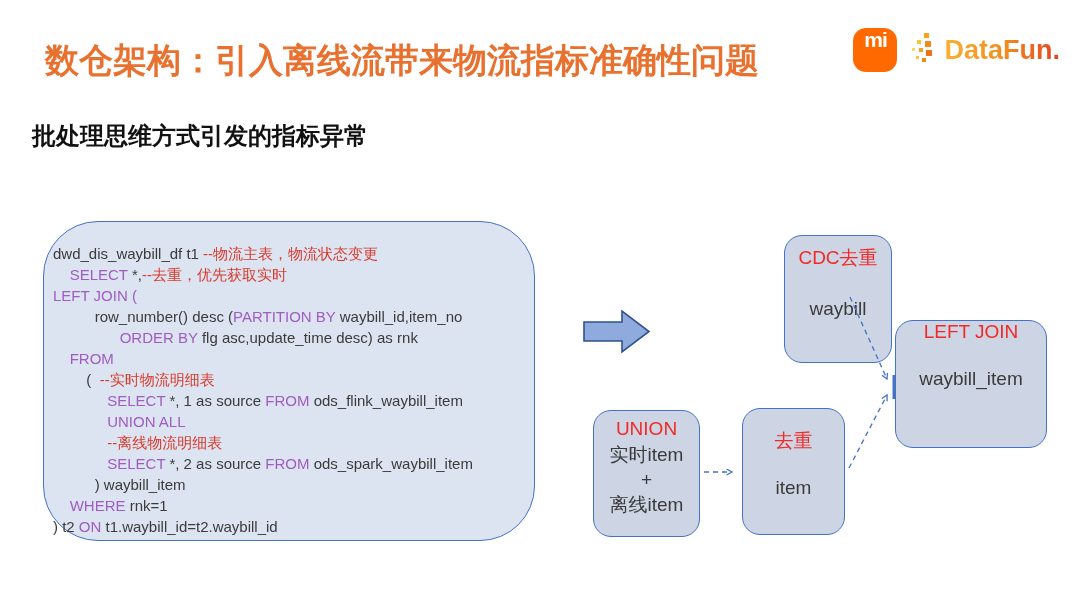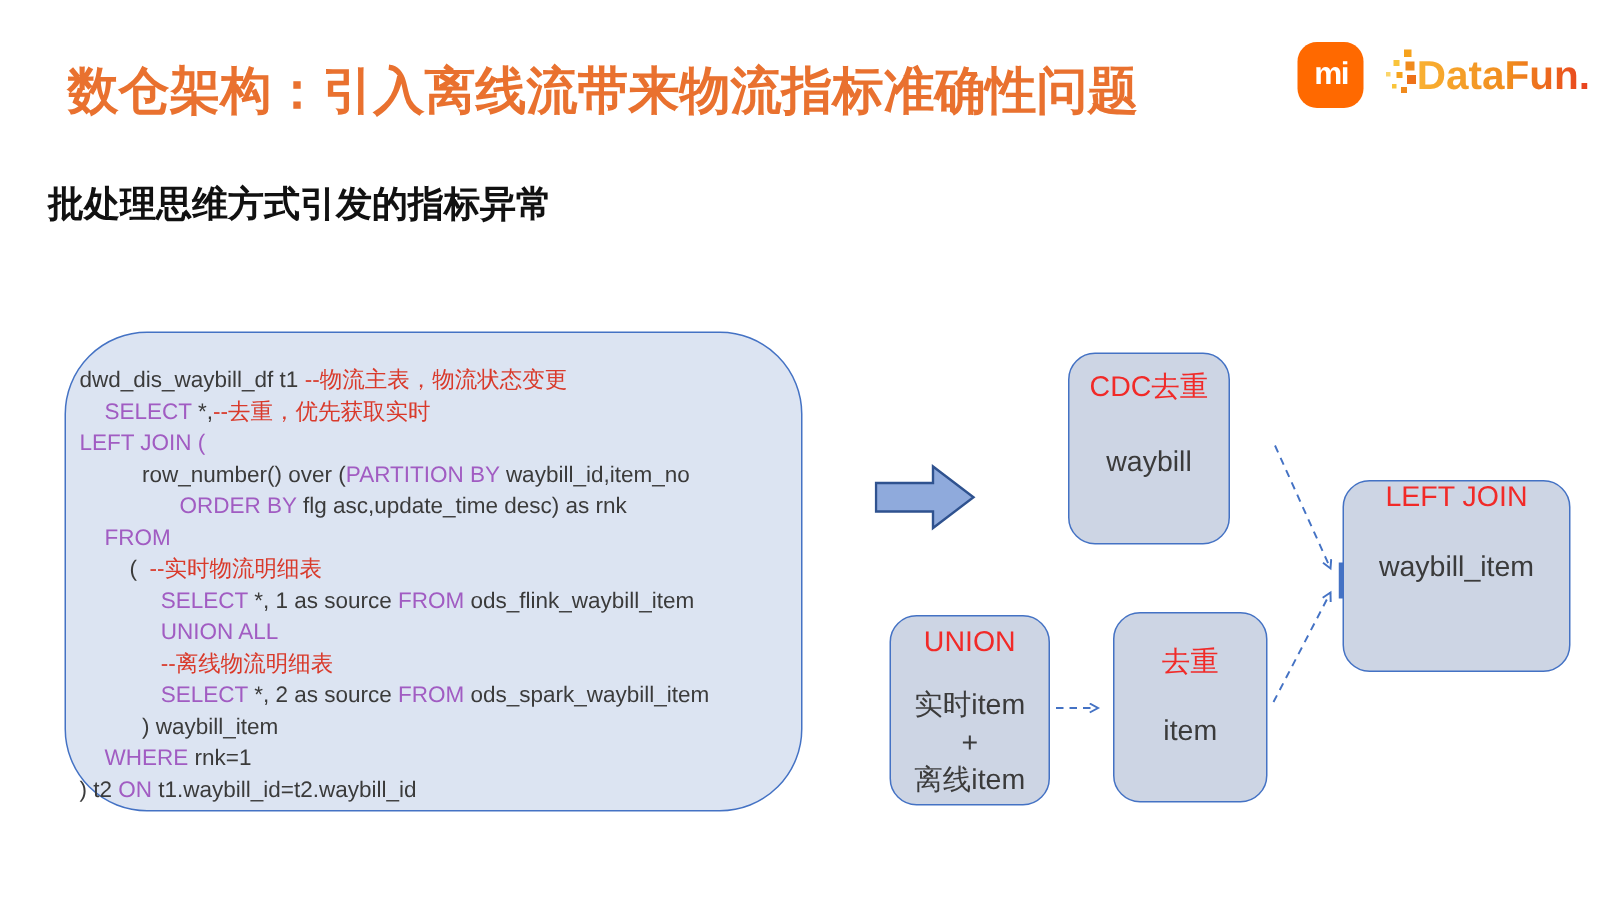--- a/index.html
+++ b/index.html
@@ -21,24 +21,24 @@
     position:relative;width:1080px;height:608px;background:#ffffff;overflow:hidden;
     font-family:"Liberation Sans","DejaVu Sans",sans-serif;margin:0 auto;
   }
   .title{
     position:absolute;left:45px;top:38px;font-size:34px;font-weight:700;
     color:var(--title-orange);white-space:nowrap;letter-spacing:0;
   }
   .logos{position:absolute;right:20px;top:28px;display:flex;align-items:center;gap:15px;}
   .mi-logo{
     width:44px;height:44px;border-radius:13px;background:var(--xiaomi-orange);
-    color:#fff;display:flex;align-items:center;justify-content:center;
+    color:#fff;display:flex;justify-content:center;
     font-weight:700;font-size:21px;letter-spacing:-1px;
   }
-  .datafun{display:flex;align-items:center;gap:0;}
+  .datafun{display:flex;align-items:center;gap:12px;}
   .datafun-dots{margin-top:-4px;}
   .datafun-text{
     font-size:27px;font-weight:800;
     background:linear-gradient(90deg,#F9B233 0%,#F08A1D 55%,#E8401F 100%);
     -webkit-background-clip:text;background-clip:text;color:transparent;
   }
   .subtitle{
     position:absolute;left:0;right:0;top:120px;text-align:left;
     font-size:24px;font-weight:700;color:#111;margin-left:32px;
   }
@@ -52,26 +52,26 @@
   .kw{color:var(--keyword-purple);}
   .cm{color:var(--comment-red);font-family:"Liberation Sans",serif;}
   .block-arrow{position:absolute;left:583px;top:309px;}
   .arrow-poly{fill:var(--arrow-fill);stroke:var(--arrow-border);stroke-width:1.6;}
   .flow-box{
     position:absolute;background:var(--box-fill);border:1.6px solid var(--box-border);
     border-radius:18px;box-sizing:border-box;text-align:center;
   }
   .flow-title{font-size:19px;color:var(--flow-red);font-family:"Liberation Sans",serif;}
   .flow-body{font-size:19px;color:#3B3B3B;font-family:"Liberation Sans",serif;}
-  .box-cdc{left:712px;top:235px;width:108px;height:128px;padding-top:9px;}
+  .box-cdc{left:784px;top:235px;width:108px;height:128px;padding-top:9px;}
   .box-cdc .flow-body{margin-top:27px;}
   .box-leftjoin{left:895px;top:320px;width:152px;height:128px;}
   .box-leftjoin .flow-body{margin-top:25px;}
   .box-union{left:593px;top:410px;width:107px;height:127px;padding-top:7px;}
-  .box-union .flow-body{margin-top:18px;line-height:25px;}
+  .box-union .flow-body{margin-top:2px;line-height:25px;}
   .box-dedup{left:742px;top:408px;width:103px;height:127px;padding-top:19px;}
   .box-dedup .flow-body{margin-top:23px;}
   .connectors{position:absolute;left:0;top:0;pointer-events:none;}
   .dash{stroke:var(--dashed-blue);stroke-width:1.3;stroke-dasharray:5 4;fill:none;}
   .bar{stroke:var(--dashed-blue);stroke-width:3;}
   #arrowOpen path{stroke:var(--dashed-blue);fill:none;stroke-width:1.3;}
 </style>
 </head>
 <body>
 
@@ -98,21 +98,21 @@
     </div>
   </div>
 
   <div class="subtitle">批处理思维方式引发的指标异常</div>
 
   <div class="code-box">
     <div class="code">
         <div class="code-line"><span class="pl">dwd_dis_waybill_df t1 </span><span class="cm">--物流主表，物流状态变更</span></div>
         <div class="code-line"><span class="pl">    </span><span class="kw">SELECT </span><span class="pl">*,</span><span class="cm">--去重，优先获取实时</span></div>
         <div class="code-line"><span class="kw">LEFT JOIN (</span></div>
-        <div class="code-line"><span class="pl">          row_number() over (</span><span class="kw">PARTITION BY </span><span class="pl">waybill_id,item_no</span></div>
+        <div class="code-line"><span class="pl">          row_number() desc (</span><span class="kw">PARTITION BY </span><span class="pl">waybill_id,item_no</span></div>
         <div class="code-line"><span class="pl">                </span><span class="kw">ORDER BY </span><span class="pl">flg asc,update_time desc) as rnk</span></div>
         <div class="code-line"><span class="pl">    </span><span class="kw">FROM</span></div>
         <div class="code-line"><span class="pl">        (  </span><span class="cm">--实时物流明细表</span></div>
         <div class="code-line"><span class="pl">             </span><span class="kw">SELECT </span><span class="pl">*, 1 as source </span><span class="kw">FROM </span><span class="pl">ods_flink_waybill_item</span></div>
         <div class="code-line"><span class="pl">             </span><span class="kw">UNION ALL</span></div>
         <div class="code-line"><span class="pl">             </span><span class="cm">--离线物流明细表</span></div>
         <div class="code-line"><span class="pl">             </span><span class="kw">SELECT </span><span class="pl">*, 2 as source </span><span class="kw">FROM </span><span class="pl">ods_spark_waybill_item</span></div>
         <div class="code-line"><span class="pl">          ) waybill_item</span></div>
         <div class="code-line"><span class="pl">    </span><span class="kw">WHERE </span><span class="pl">rnk=1</span></div>
         <div class="code-line"><span class="pl">) t2 </span><span class="kw">ON </span><span class="pl">t1.waybill_id=t2.waybill_id</span></div>

